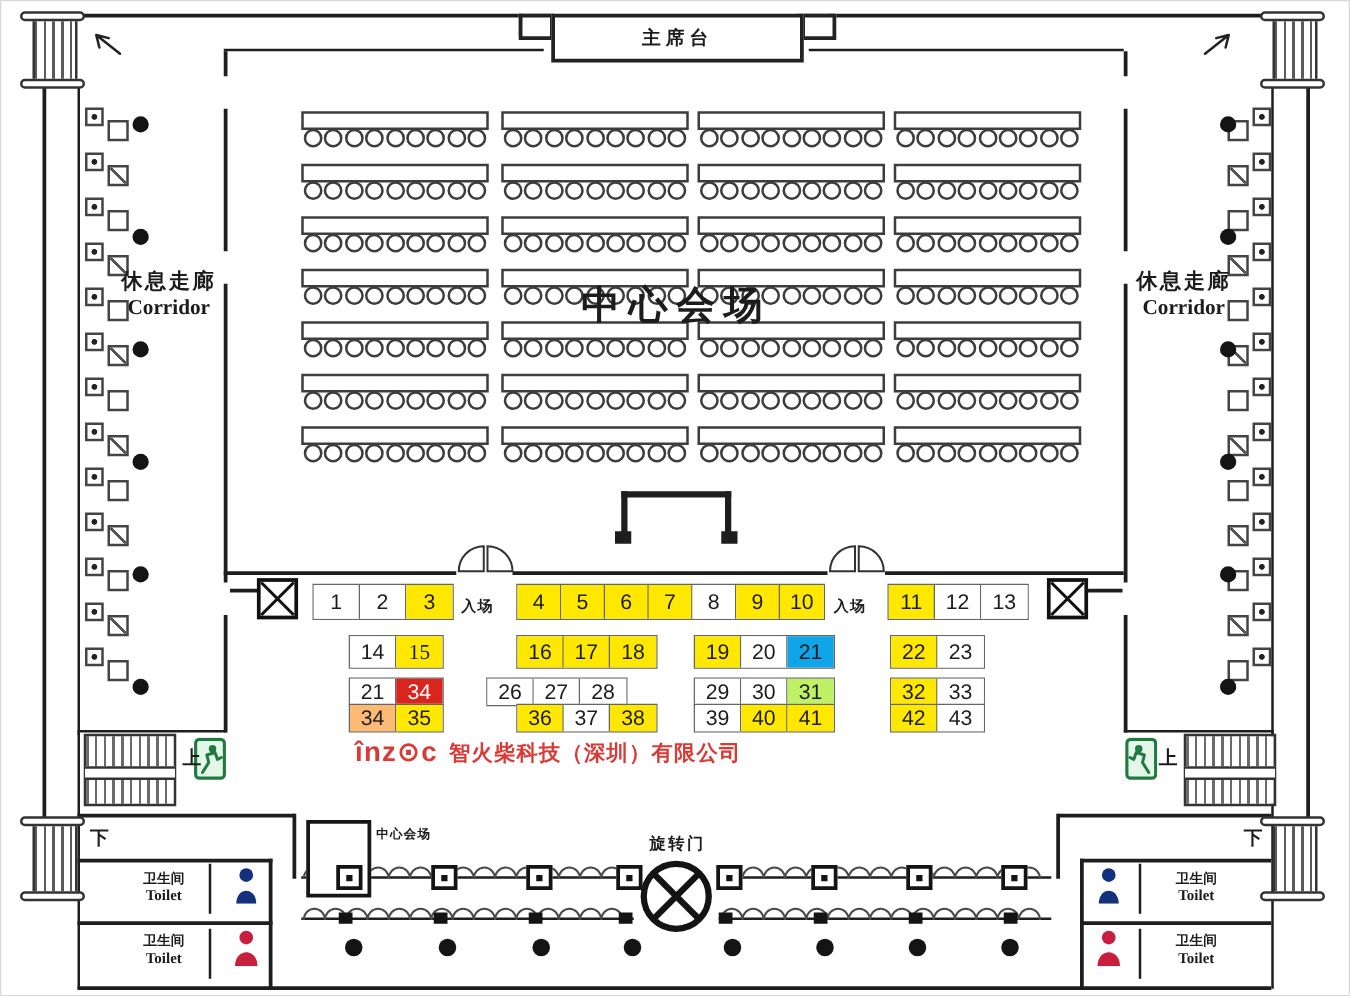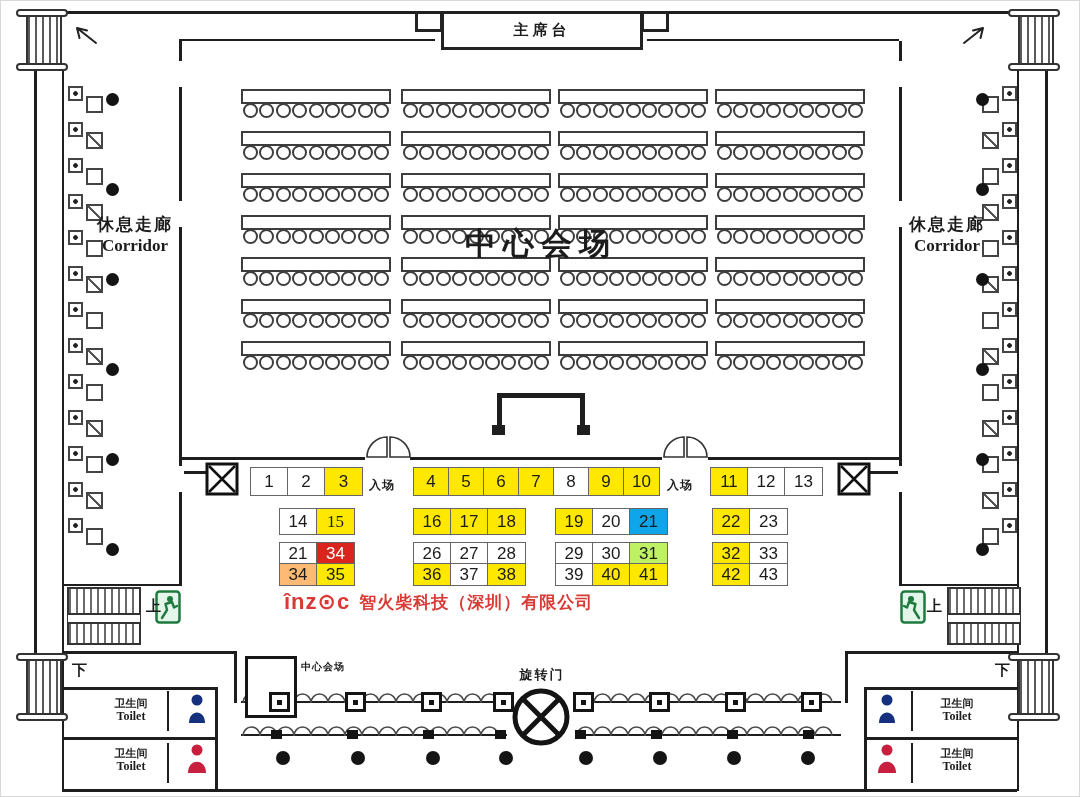--- a/index.html
+++ b/index.html
@@ -598,21 +598,21 @@
         <div class="booth" style="width: 37px; background: #0ea5e9;">21</div>
       </div>
       <div class="booth-group" style="left: 711px; top: 507px; height: 25px;">
         <div class="booth" style="width: 37px; background: rgb(255, 232, 0);">22</div>
         <div class="booth" style="width: 37px; background: rgb(255, 255, 255);">23</div>
       </div>
       <div class="booth-group" style="left: 278px; top: 541px; height: 21px;">
         <div class="booth" style="width: 37px; background: rgb(255, 255, 255);">21</div>
         <div class="booth" style="width: 37px; background: rgb(217, 37, 29); color: rgb(255, 255, 255);">34</div>
       </div>
-      <div class="booth-group" style="left: 412px; top: 541px; height: 21px;">
+      <div class="booth-group" style="left: 388px; top: 541px; height: 21px;">
         <div class="booth" style="width: 37px; background: rgb(255, 255, 255);">26</div>
         <div class="booth" style="width: 37px; background: rgb(255, 255, 255);">27</div>
         <div class="booth" style="width: 37px; background: rgb(255, 255, 255);">28</div>
       </div>
       <div class="booth-group" style="left: 554px; top: 541px; height: 21px;">
         <div class="booth" style="width: 37px; background: rgb(255, 255, 255);">29</div>
         <div class="booth" style="width: 37px; background: rgb(255, 255, 255);">30</div>
         <div class="booth" style="width: 37px; background: #bef264;">31</div>
       </div>
       <div class="booth-group" style="left: 711px; top: 541px; height: 21px;">

